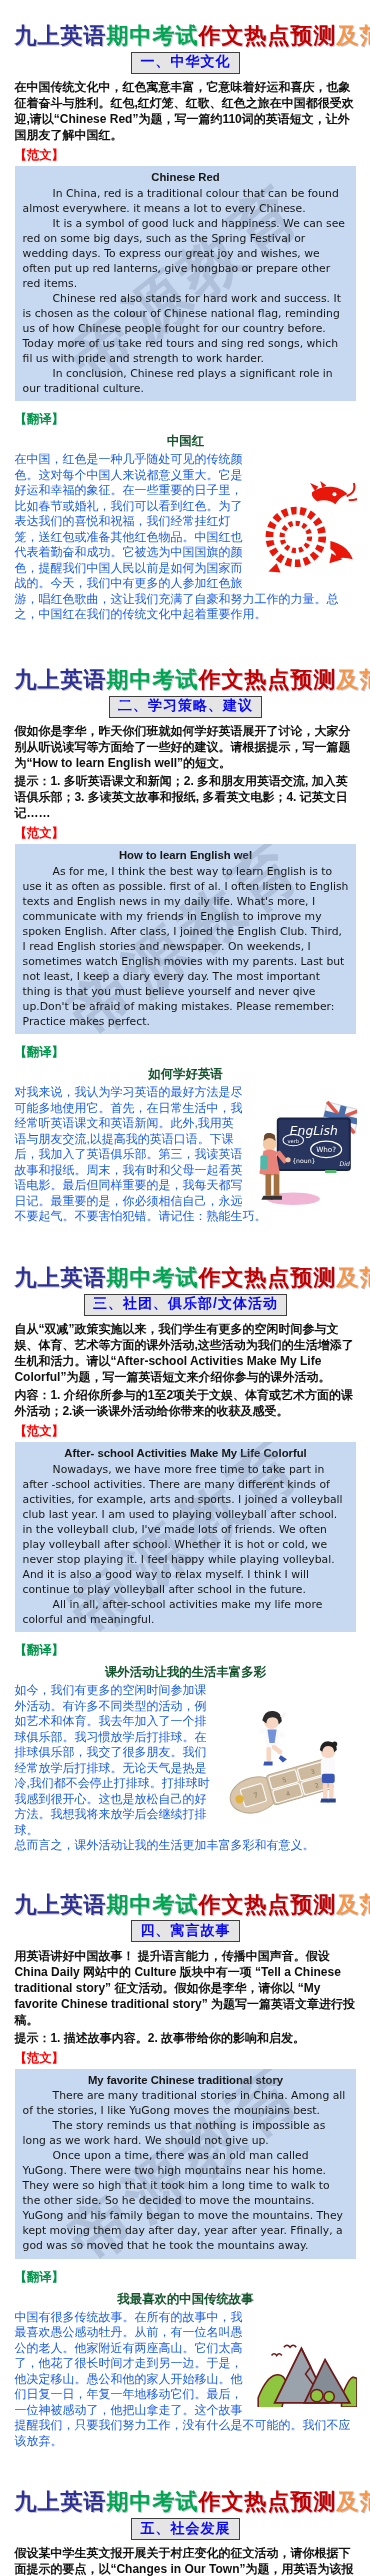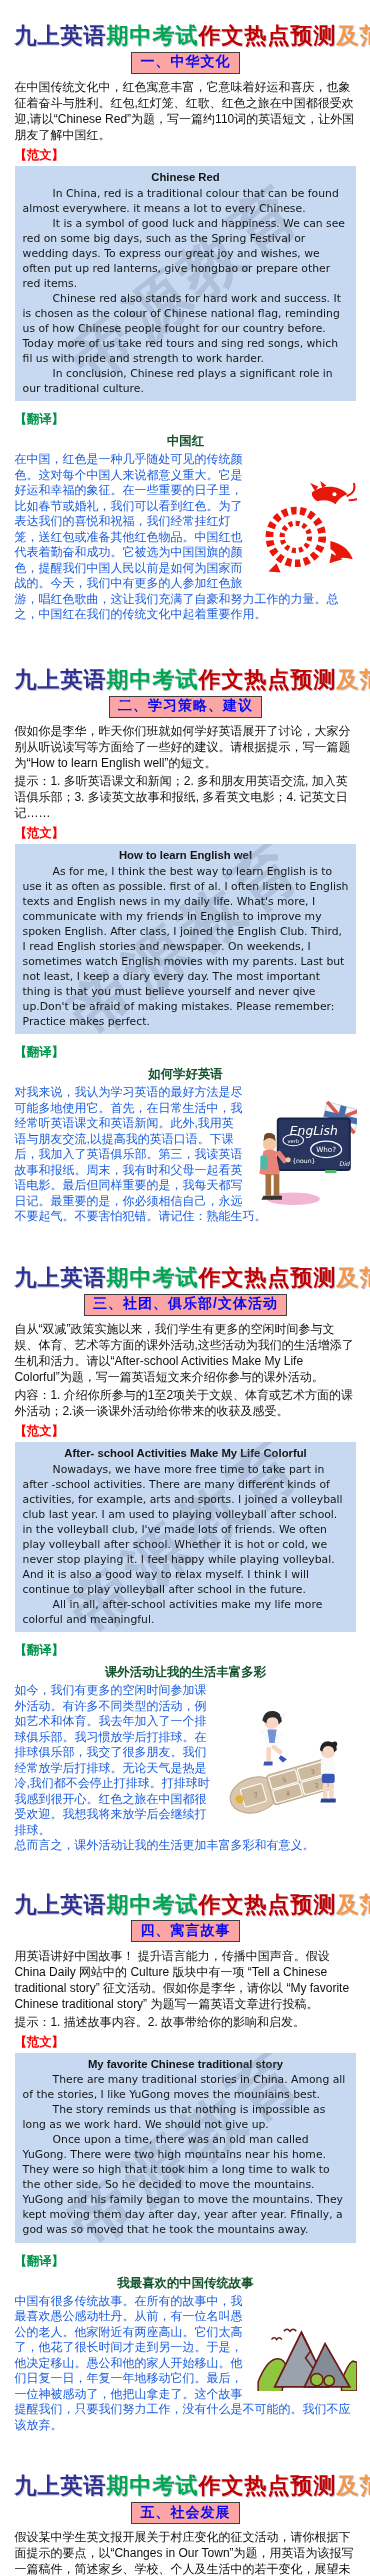--- a/index.html
+++ b/index.html
@@ -19,26 +19,26 @@
     margin:0 0 4.1px 0;letter-spacing:1px;font-family:"DejaVu Sans",sans-serif;
     text-shadow:1px 1px 0 rgba(130,130,160,0.45);white-space:nowrap;
   }
   .tp1{color:#2e3192;}
   .tp2{color:#00a651;}
   .tp3{color:#c00000;}
   .tp4{color:#f79646;}
 
   .sec-head-wrap{text-align:center;margin:2.1px 0 5.2px 0;}
   .sec-head{
-    display:inline-block;background:#fca5a5;border:1px solid #3f3f3f;
+    display:inline-block;background:#e5e5e5;border:1px solid #3f3f3f;
     padding:0.5px 8.2px 1.5px 8.2px;font-size:14px;font-weight:bold;color:#0a0af0;
     letter-spacing:1px;
   }
 
-  .intro{font-size:12px;line-height:16px;color:#101010;margin:2.1px 0;font-weight:400;}
+  .intro{font-size:12px;line-height:16px;color:#101010;margin:2.1px 0;font-weight:700;}
 
   .label{font-size:12.4px;font-weight:bold;margin:4.1px 0 2.1px 0;}
   .label-red{color:#ff0000;}
   .label-green{color:#00934a;margin-top:10px;}
 
   .essay-box{
     position:relative;background:#c6d9f1;margin:2.1px 1px;padding:4.1px 7.2px 5.2px 7.2px;
     overflow:hidden;
   }
   .essay-title{
@@ -215,21 +215,21 @@
             <circle cx="219" cy="70" r="5" fill="#222222"></circle>
             <rect x="192" y="98" width="28" height="34" rx="7" fill="#fafafa"></rect>
             <rect x="194" y="128" width="25" height="18" rx="4" fill="#3a57b5"></rect>
             <rect x="196" y="146" width="9" height="30" rx="4" fill="#f7d7c4"></rect>
             <rect x="208" y="146" width="9" height="30" rx="4" fill="#f7d7c4"></rect>
             <path d="M193 176 h14 v8 h-16 z" fill="#2d448f"></path>
             <path d="M207 176 h14 v8 h-16 z" fill="#2d448f"></path>
           </g>
         </svg>
       </span>
-      <p>如今，我们有更多的空闲时间参加课外活动。有许多不同类型的活动，例如艺术和体育。我去年加入了一个排球俱乐部。我习惯放学后打排球。在排球俱乐部，我交了很多朋友。我们经常放学后打排球。无论天气是热是冷,我们都不会停止打排球。打排球时我感到很开心。红色之旅在中国都很受欢迎。我想我将来放学后会继续打排球。</p>
+      <p>如今，我们有更多的空闲时间参加课外活动。有许多不同类型的活动，例如艺术和体育。我去年加入了一个排球俱乐部。我习惯放学后打排球。在排球俱乐部，我交了很多朋友。我们经常放学后打排球。无论天气是热是冷,我们都不会停止打排球。打排球时我感到很开心。这也是放松自己的好方法。我想我将来放学后会继续打排球。</p>
       <p>总而言之，课外活动让我的生活更加丰富多彩和有意义。</p>
     </div>
   </section>
 
   <section class="sec-4">
     <h1 class="main-title"><span class="tp1">九上英语</span><span class="tp2">期中考试</span><span class="tp3">作文热点预测</span><span class="tp4">及范文</span></h1>
     <div class="sec-head-wrap">
       <span class="sec-head">四、寓言故事</span>
     </div>
     <p class="intro">用英语讲好中国故事！ 提升语言能力，传播中国声音。假设 China Daily 网站中的 Culture 版块中有一项 “Tell a Chinese traditional story” 征文活动。假如你是李华，请你以 “My favorite Chinese traditional story” 为题写一篇英语文章进行投稿。</p>

